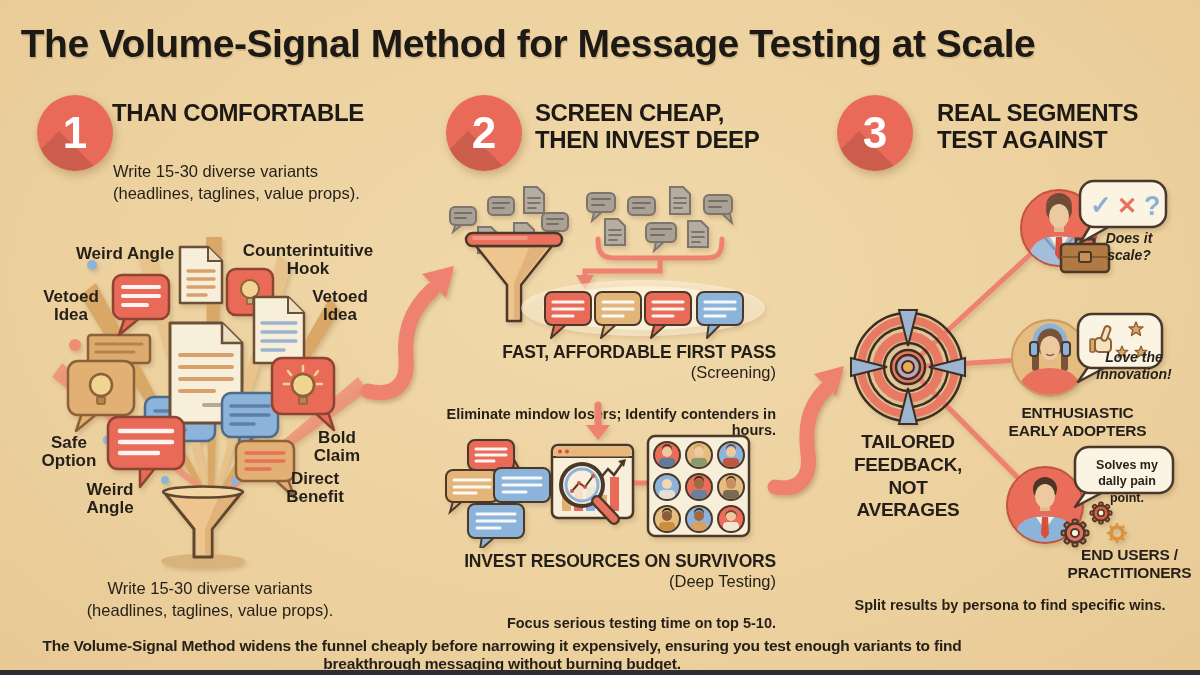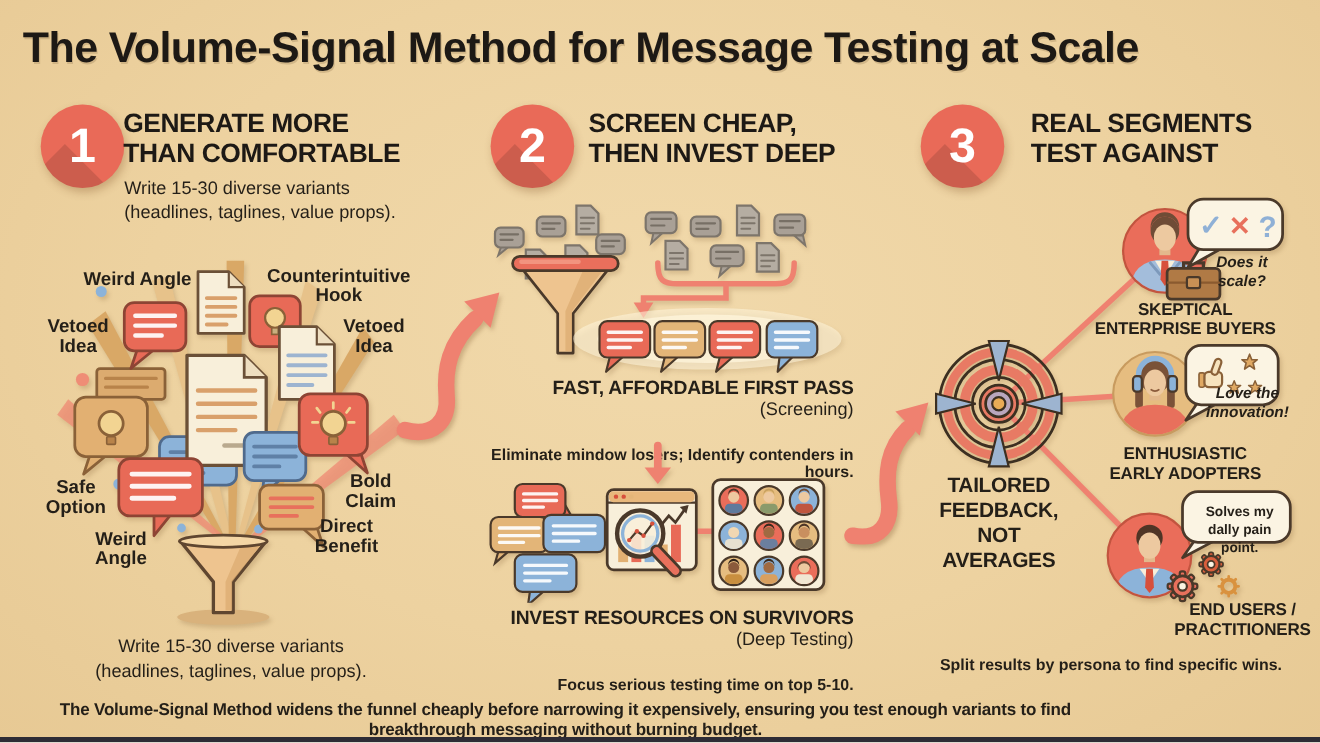--- a/index.html
+++ b/index.html
@@ -32,38 +32,37 @@
   .phase{text-align:right;}
   .phase .p-title{font-size:17.5px;font-weight:800;letter-spacing:-0.2px;}
   .phase .p-sub{font-size:16.5px;font-weight:500;}
   .phase .p-desc{font-size:14.5px;font-weight:600;margin-top:24px;}
   .persona-label{text-align:center;font-size:15.5px;font-weight:800;line-height:1.16;letter-spacing:-0.2px;}
   .quote{font-size:14px;font-weight:600;line-height:1.22;text-align:center;font-style:italic;}
   .quote-in-bubble{font-size:12.5px;font-weight:600;line-height:1.3;text-align:center;}
   .tailored{text-align:center;font-size:19px;font-weight:800;line-height:1.2;letter-spacing:-0.3px;}
   .tailored span{display:block;}
   .small-caption{text-align:center;font-size:14.5px;font-weight:600;}
-  .footer{left:12px;top:637px;width:1004px;text-align:center;font-size:15.5px;font-weight:600;letter-spacing:-0.2px;}
+  .footer{left:0;top:637px;width:1004px;text-align:center;font-size:15.5px;font-weight:600;letter-spacing:-0.2px;}
   .footer b{font-weight:800;}
   .bottom-strip{left:0;top:670px;width:1200px;height:5px;background:#2e2c35;}
   svg.illus{position:absolute;filter:drop-shadow(2px 3px 2px rgba(120,80,40,0.22));}
   svg.flow{position:absolute;filter:drop-shadow(2px 3px 2px rgba(120,80,40,0.30));}
 </style>
 </head>
 <body>
 
 <div class="canvas">
 
   <div class="abs title">The Volume-Signal Method for Message Testing at Scale</div>
 
   <div class="abs step-circle" style="left:37px;top:95px;">
       <span>1</span>
     </div>
   <div class="abs step-heading" style="left:112px;top:100px;">
-    <span>GENERATE MORE</span>
       <span>THAN COMFORTABLE</span>
   </div>
   <div class="abs subtext" style="left:113px;top:161px;">
     <div>Write 15-30 diverse variants</div>
       <div>(headlines, taglines, value props).</div>
   </div>
 
   <div class="abs step-circle" style="left:446px;top:95px;">
       <span>2</span>
     </div>
@@ -569,24 +568,20 @@
       </g>
     </g>
 
     <g transform="translate(240,272)">
       <polygon points="14,40 34,42 0,60" fill="#fbf4e3" stroke="#4a392a" stroke-width="2.5" stroke-linejoin="round"></polygon>
       <rect width="98" height="46" rx="14" fill="#fbf4e3" stroke="#4a392a" stroke-width="2.5"></rect>
     </g>
   </svg>
 
   <div class="abs quote" style="left:1098px;top:230px;width:62px;">Does it scale?</div>
-  <div class="abs persona-label" style="left:975px;top:273px;width:205px;">
-    <div>SKEPTICAL</div>
-      <div>ENTERPRISE BUYERS</div>
-  </div>
 
   <div class="abs quote" style="left:1094px;top:349px;width:80px;">Love the innovation!</div>
   <div class="abs persona-label" style="left:975px;top:404px;width:205px;">
     <div>ENTHUSIASTIC</div>
       <div>EARLY ADOPTERS</div>
   </div>
 
   <div class="abs quote-in-bubble" style="left:1082px;top:457px;width:90px;">Solves my dally pain point.</div>
   <div class="abs persona-label" style="left:1027px;top:546px;width:205px;">
     <div>END USERS /</div>

